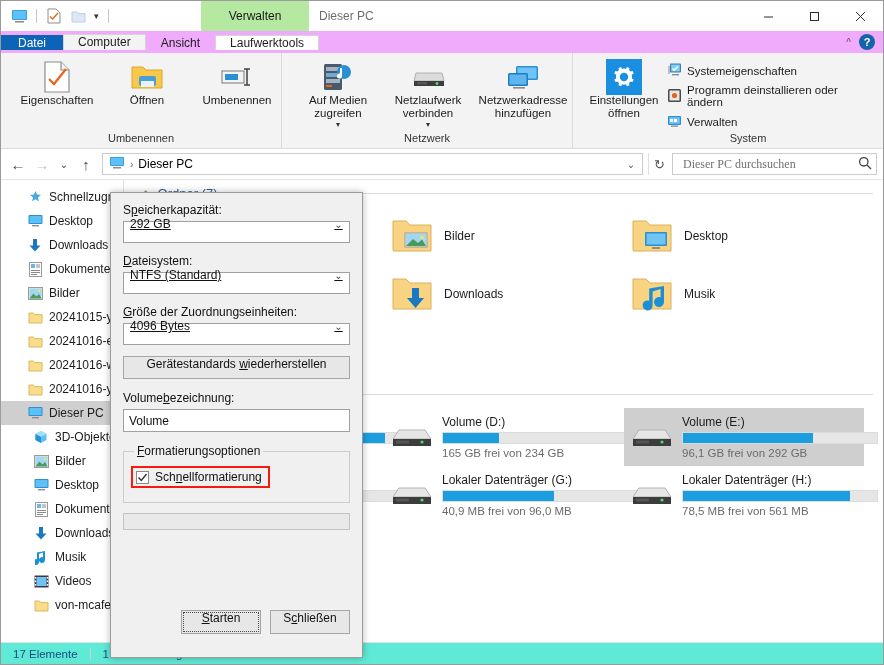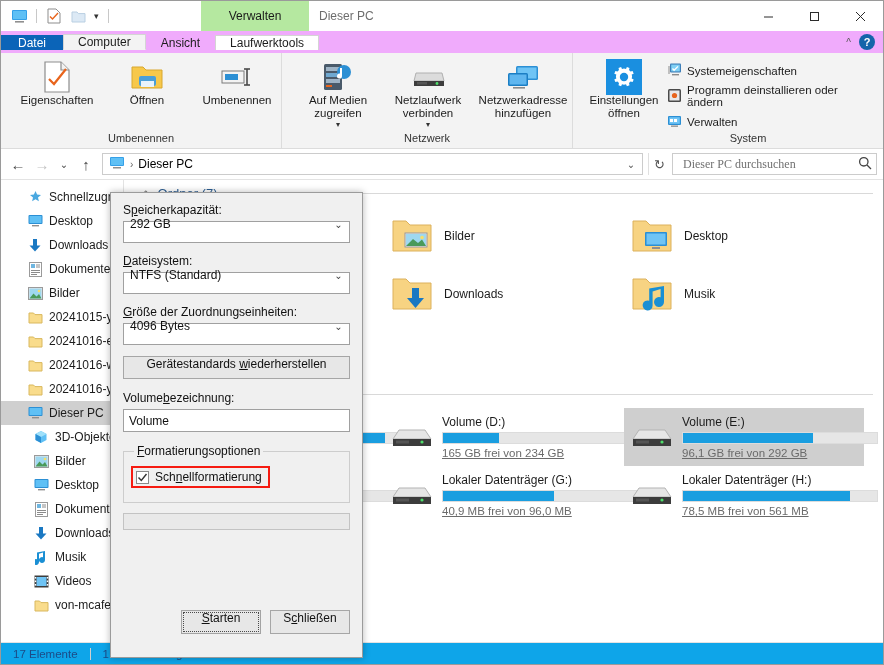--- a/index.html
+++ b/index.html
@@ -238,27 +238,27 @@
   .drive-ico { width: 44px; height: 44px; flex: 0 0 44px;
     display: flex; align-items: center; justify-content: center; }
   .drive-txt { flex: 1; min-width: 0; }
   .drive-name { font-size: 12px; color: #1c1c1c; margin-bottom: 3px; }
   .bar {
     height: 12px; width: 196px;
     background: #e6e6e6; border: 1px solid #dcdcdc;
     margin-bottom: 3px; overflow: hidden;
   }
   .bar > i { display: block; height: 100%; background: #1a9ee0; }
-  .drive-free { font-size: 11.5px; color: #6b6b6b; text-decoration: underline; }
+  .drive-free { font-size: 11.5px; color: #6b6b6b; }
 
   
   .statusbar {
     flex: 0 0 22px; height: 22px;
     border-top: 1px solid #e3e3e3;
-    background: #0ea5e9;
+    background: #5eead4;
     display: flex; align-items: center;
     padding-left: 12px; gap: 0;
     font-size: 11.5px; color: #1c4b87;
   }
   .status-sep { width: 1px; height: 12px; background: #cfcfcf; margin: 0 12px; }
 
   
   .dialog {
     position: absolute;
     left: 110px; top: 192px;
@@ -281,21 +281,21 @@
     display: flex; align-items: center; justify-content: center;
     color: #2b2b2b; font-size: 15px;
   }
   .dlg-body { flex: 1; padding: 10px 12px 0 12px; position: relative; }
   .dlabel { font-size: 12px; color: #111; margin-bottom: 4px; }
   .dlabel u { text-decoration: underline; }
   .combo {
     height: 22px; border: 1px solid #a0a0a0; background: #fff;
     display: flex; align-items: center;
     padding: 0 2px 16px 6px; margin-bottom: 11px;
-    font-size: 12px; color: #111;
+    font-size: 12px; color: #111; text-decoration: underline;
   }
   .combo .cv { flex: 1; }
   .combo .cc { width: 17px; text-align: center; color: #444; font-size: 10px; }
   .btn {
     height: 23px; border: 1px solid #a6a6a6; background: #e7e7e7;
     display: flex; align-items: flex-start; justify-content: center;
     font-size: 12px; color: #111;
   }
   .restore-btn { width: 100%; margin: 4px 0 12px 0; }
   .textinput {

